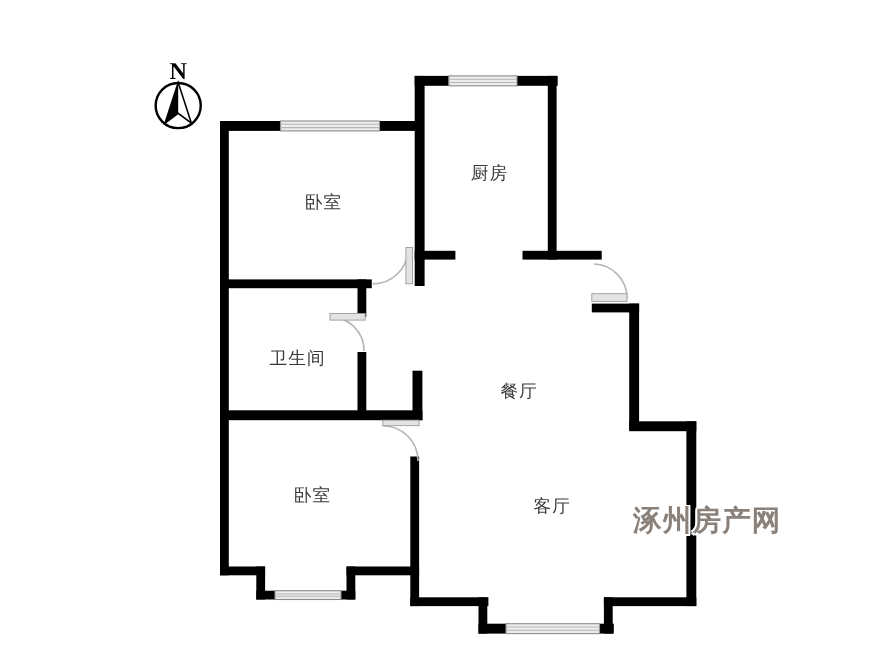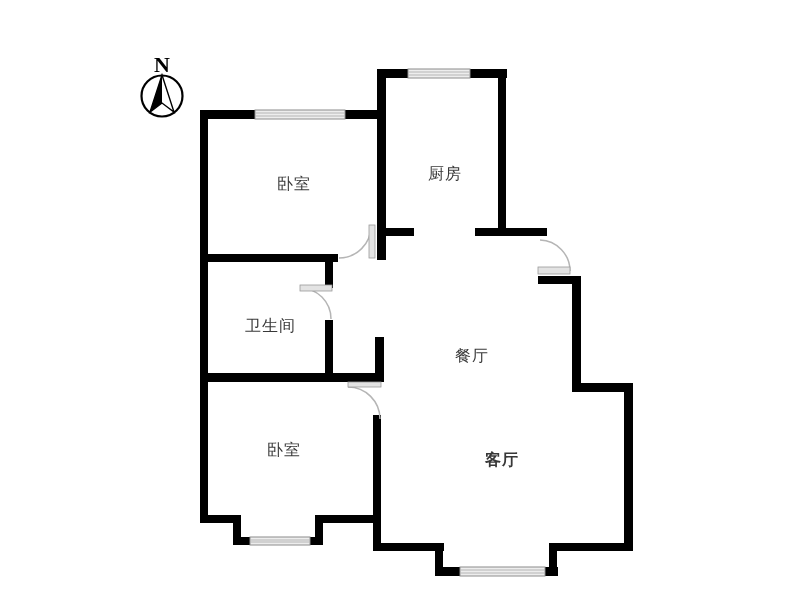--- a/index.html
+++ b/index.html
@@ -2,24 +2,24 @@
 <html><head>
 <meta charset="utf-8">
 <style>
   html,body{margin:0;padding:0;background:#fff;}
   #stage{position:relative;width:800px;height:600px;background:#fff;overflow:hidden;
          font-family:"Liberation Sans","DejaVu Sans",sans-serif;}
   #plan-svg{position:absolute;left:0;top:0;}
   .room-label{position:absolute;font-size:16px;color:#383838;white-space:nowrap;
               letter-spacing:1px;}
   #label-bedroom-top{left:277px;top:174px;}
-  #label-kitchen{left:428px;top:164px;}
+  #label-kitchen{left:428px;top:148px;}
   #label-bathroom{left:245px;top:316px;}
   #label-dining{left:455px;top:346px;}
-  #label-living{left:485px;top:450px;font-weight:bold;}
+  #label-living{left:485px;top:450px;}
   #label-bedroom-bottom{left:267px;top:440px;}
   .watermark{position:absolute;color:#8a817b;font-weight:bold;white-space:nowrap;
              text-shadow:-1.5px -1.5px 0 #fff,1.5px -1.5px 0 #fff,-1.5px 1.5px 0 #fff,
                           1.5px 1.5px 0 #fff,-1.5px 0 0 #fff,1.5px 0 0 #fff,
                           0 -1.5px 0 #fff,0 1.5px 0 #fff;}
   #watermark-name{left:643px;top:456px;font-size:26px;letter-spacing:1px;
                   transform:translateX(-50%);}
   #watermark-url{left:648px;top:481px;font-size:17px;letter-spacing:0.2px;
                  transform:translateX(-50%);}
   .wall{fill:#000;}
@@ -128,14 +128,15 @@
     </g>
   </svg>
 
   <div class="room-label" id="label-bedroom-top">卧室</div>
   <div class="room-label" id="label-kitchen">厨房</div>
   <div class="room-label" id="label-bathroom">卫生间</div>
   <div class="room-label" id="label-dining">餐厅</div>
   <div class="room-label" id="label-living">客厅</div>
   <div class="room-label" id="label-bedroom-bottom">卧室</div>
 
+  <div class="watermark" id="watermark-name">涿州房产网</div>
 
 </div>
 
 </body></html>

